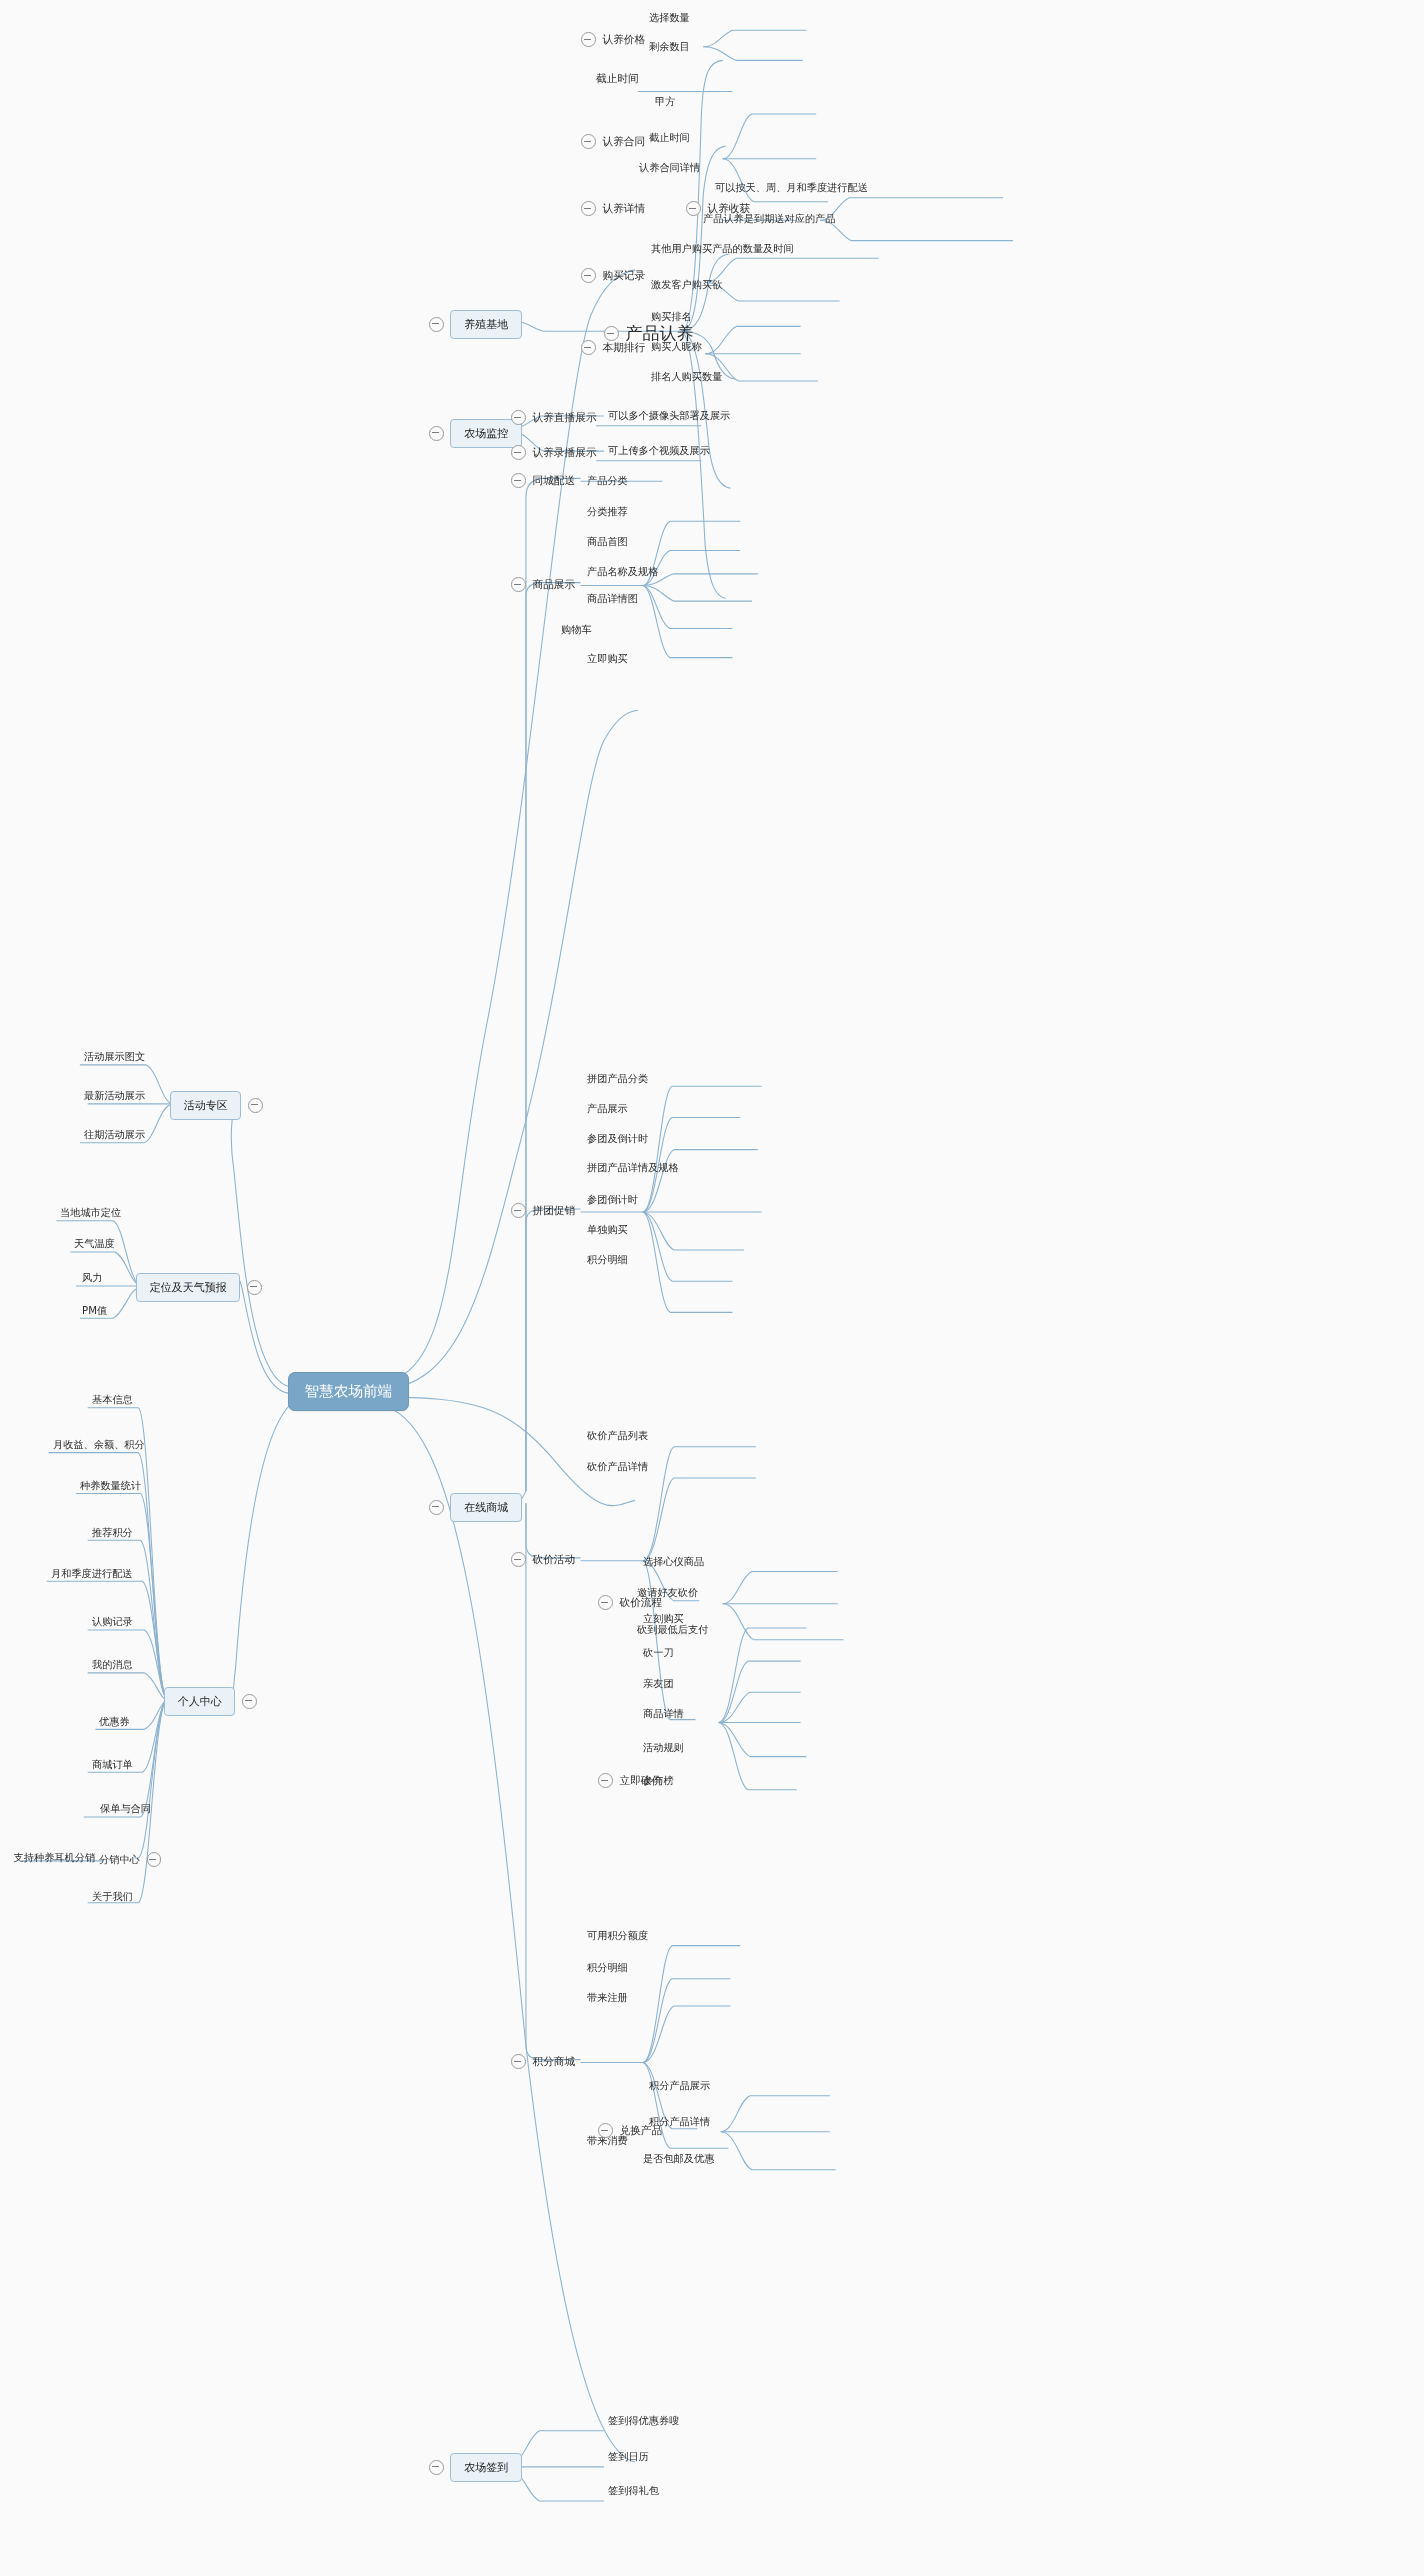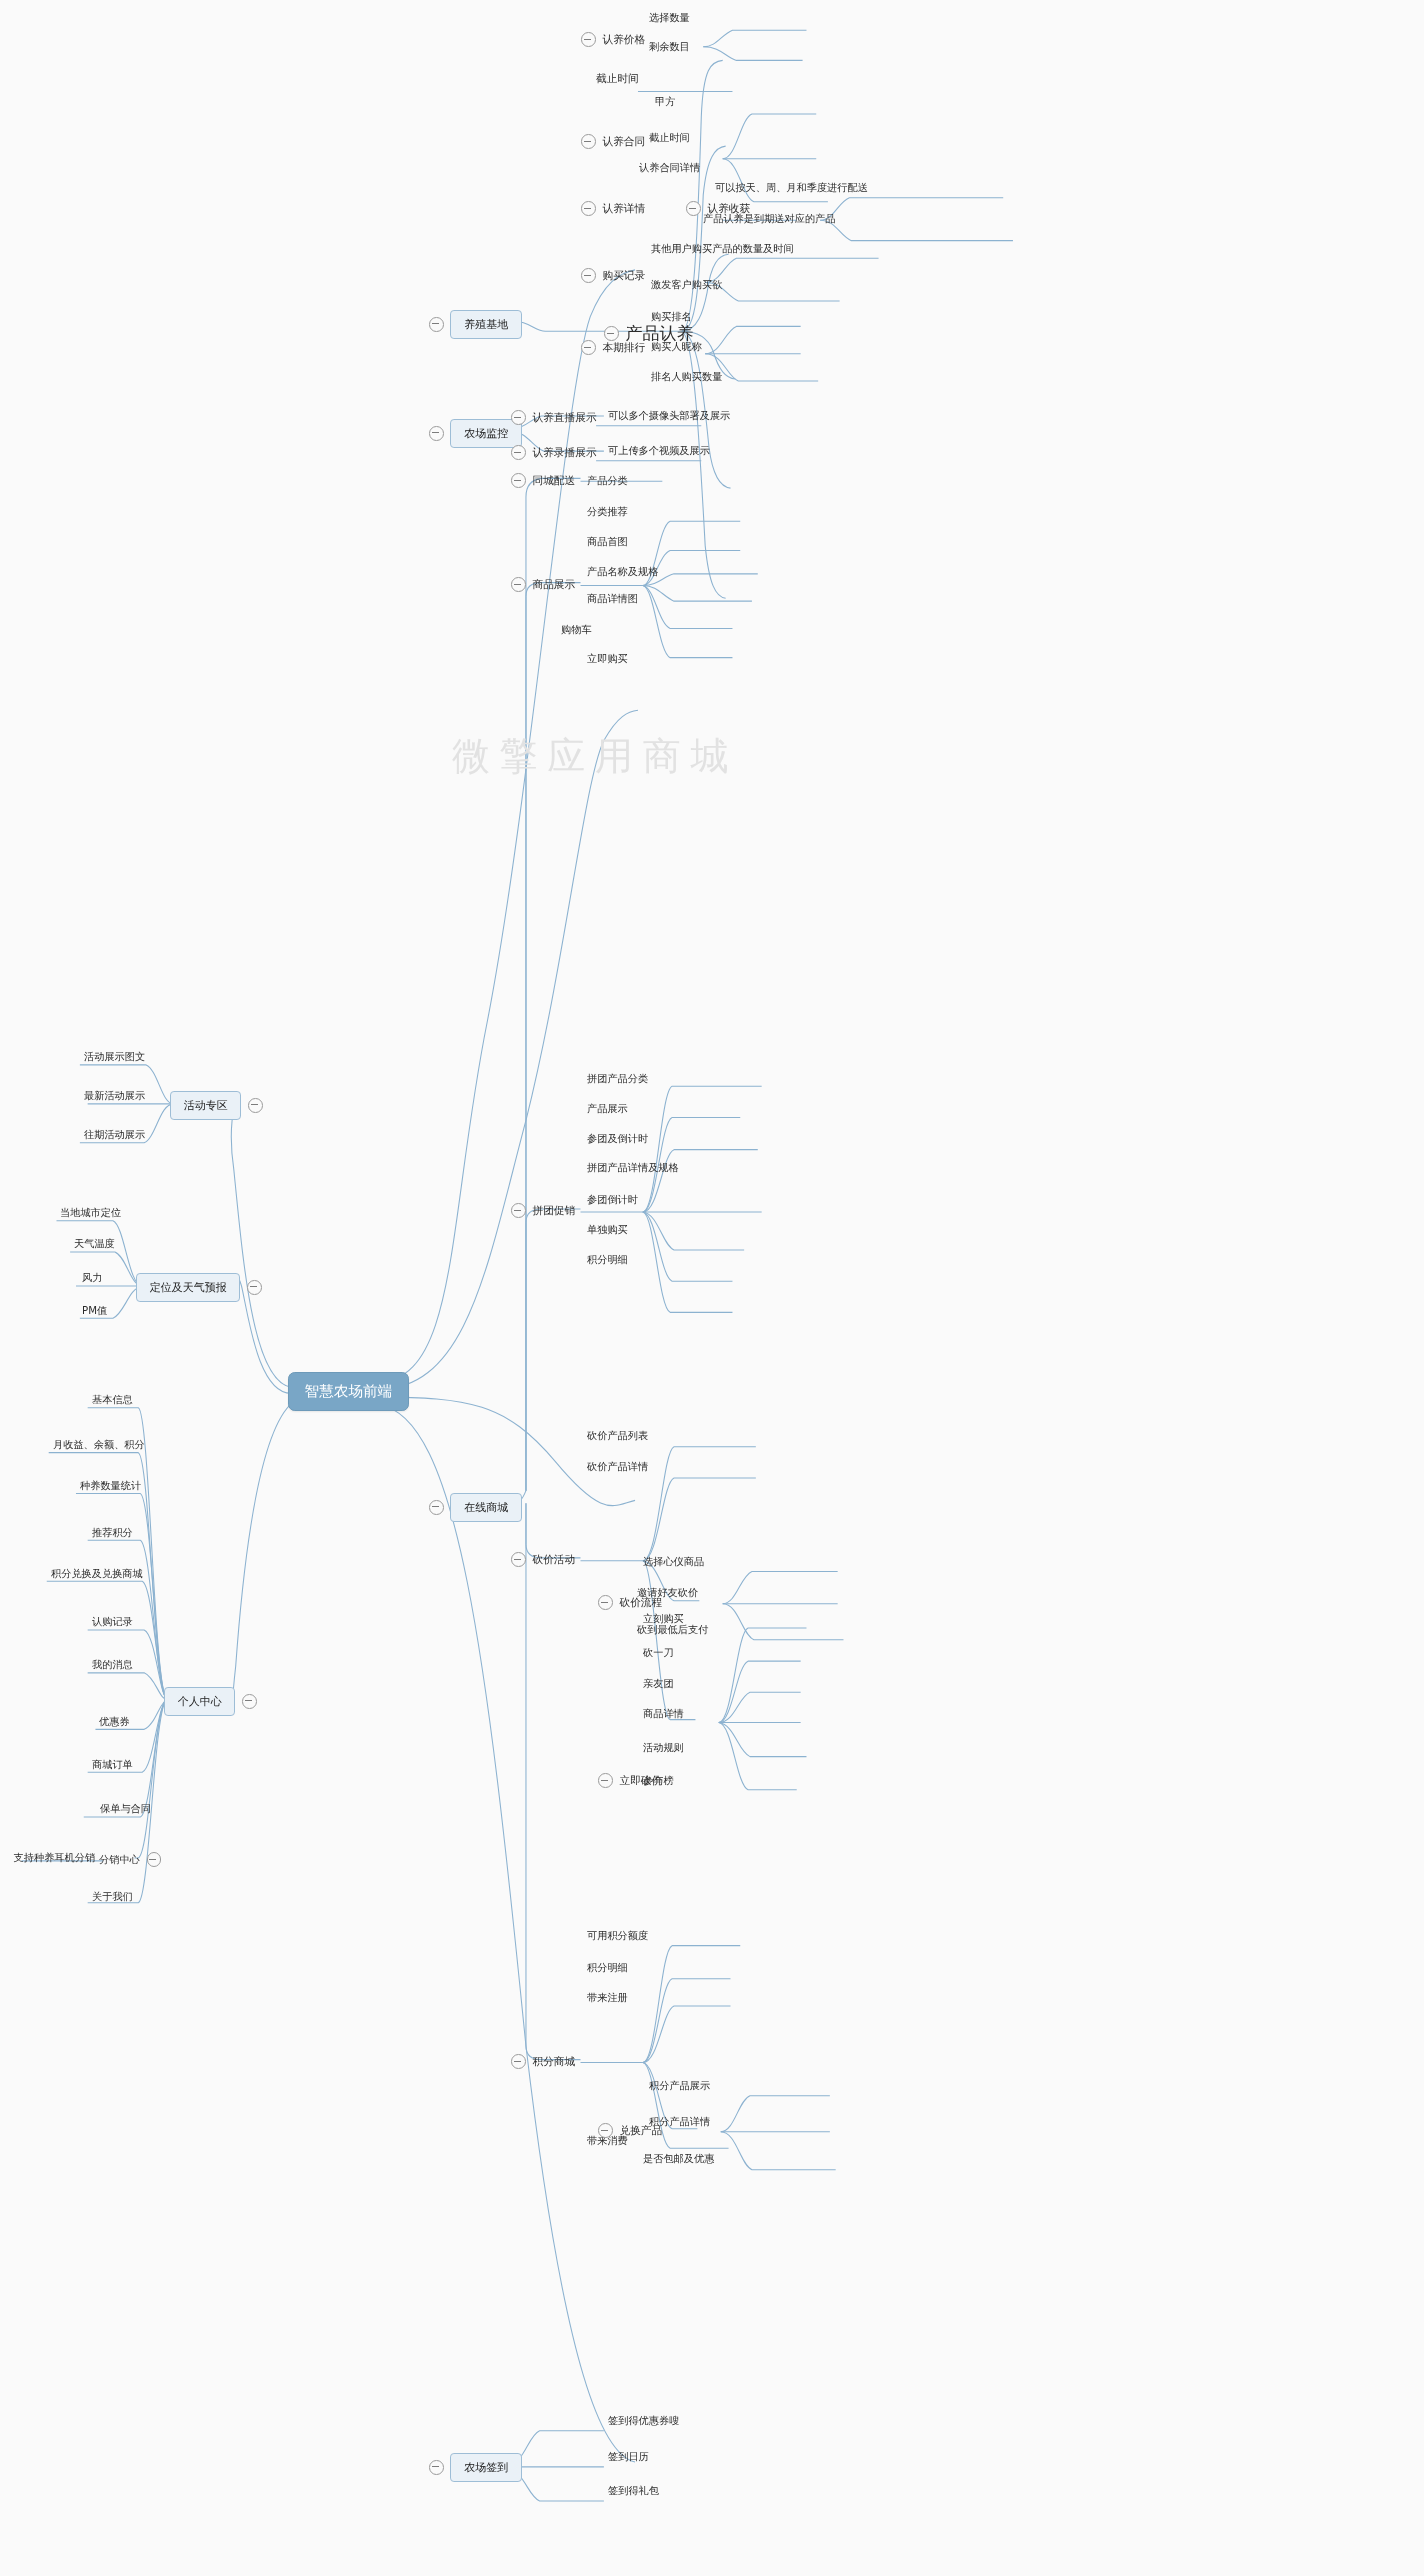--- a/index.html
+++ b/index.html
@@ -179,21 +179,20 @@
       <path d="M 172 1744 C 164 1746 160 1770 148 1775 L 98 1775"></path>
       <path d="M 172 1744 C 162 1746 158 1814 146 1819 L 90 1819"></path>
       <path d="M 172 1744 C 160 1746 156 1860 144 1865 L 86 1865"></path>
       <path d="M 172 1744 C 158 1746 154 1902 142 1907 L 138 1907"></path>
       <path d="M 172 1744 C 158 1746 154 1948 142 1953 L 90 1953"></path>
 
       <path d="M 106 1910 L 22 1910"></path>
     </g>
   </svg>
 
-  <div class="wm">微擎应用商城</div>
 
   <div class="node root" style="left:288px;top:1372px;">智慧农场前端</div>
 
   <div class="node" style="left:429px;top:310px;">
     <span class="toggle t-left"></span><span class="lvl1 lbl">养殖基地</span>
   </div>
   <div class="node" style="left:604px;top:322px;">
     <span class="toggle t-left"></span><span class="lvl2 lbl">产品认养</span>
   </div>
 
@@ -336,21 +335,21 @@
   <div class="node lvl4" style="left:82px;top:1271px;">风力</div>
   <div class="node lvl4" style="left:82px;top:1304px;">PM值</div>
 
   <div class="node" style="left:164px;top:1687px;">
     <span class="lvl1 lbl">个人中心</span><span class="toggle t-right"></span>
   </div>
   <div class="node lvl4" style="left:92px;top:1393px;">基本信息</div>
   <div class="node lvl4" style="left:53px;top:1438px;">月收益、余额、积分</div>
   <div class="node lvl4" style="left:80px;top:1479px;">种养数量统计</div>
   <div class="node lvl4" style="left:92px;top:1526px;">推荐积分</div>
-  <div class="node lvl4" style="left:51px;top:1567px;">积分兑换及兑换商城</div>
+  <div class="node lvl4" style="left:51px;top:1567px;">月和季度进行配送</div>
   <div class="node lvl4" style="left:92px;top:1615px;">认购记录</div>
   <div class="node lvl4" style="left:92px;top:1658px;">我的消息</div>
   <div class="node lvl4" style="left:99px;top:1715px;">优惠券</div>
   <div class="node lvl4" style="left:92px;top:1758px;">商城订单</div>
   <div class="node lvl4" style="left:100px;top:1802px;">保单与合同</div>
 
   <div class="node" style="left:99px;top:1849px;">
     <span class="lvl4 lbl">分销中心</span><span class="toggle t-right"></span>
   </div>
   <div class="node lvl4" style="left:13.6px;top:1851px;">支持种养耳机分销</div>

